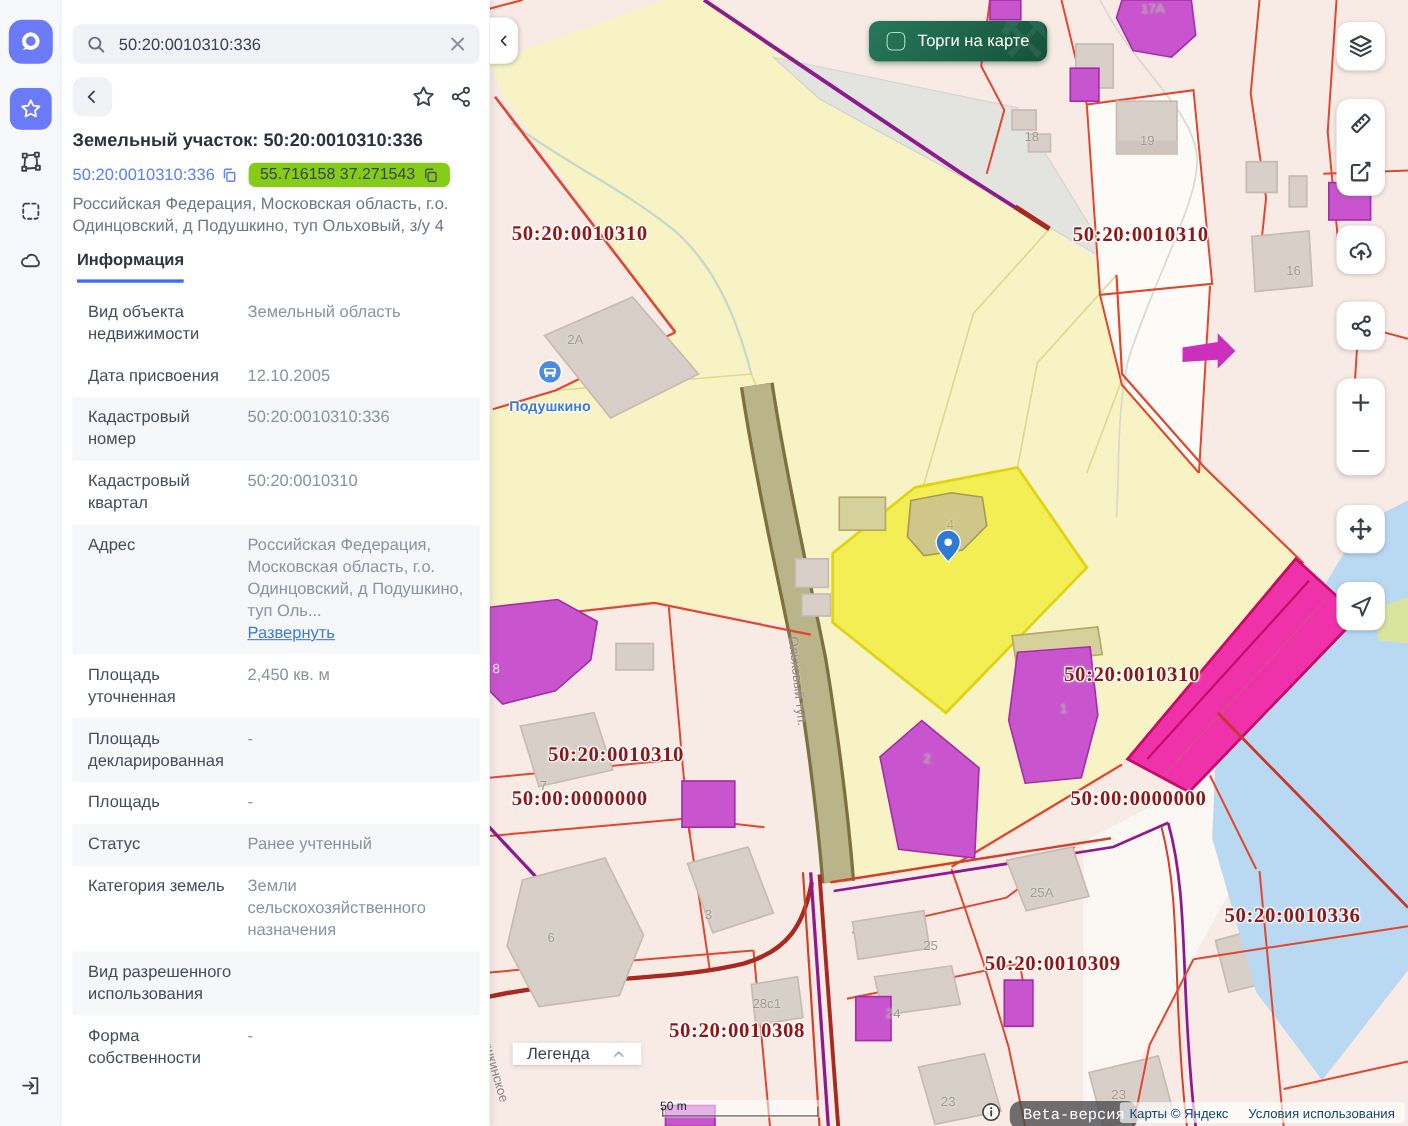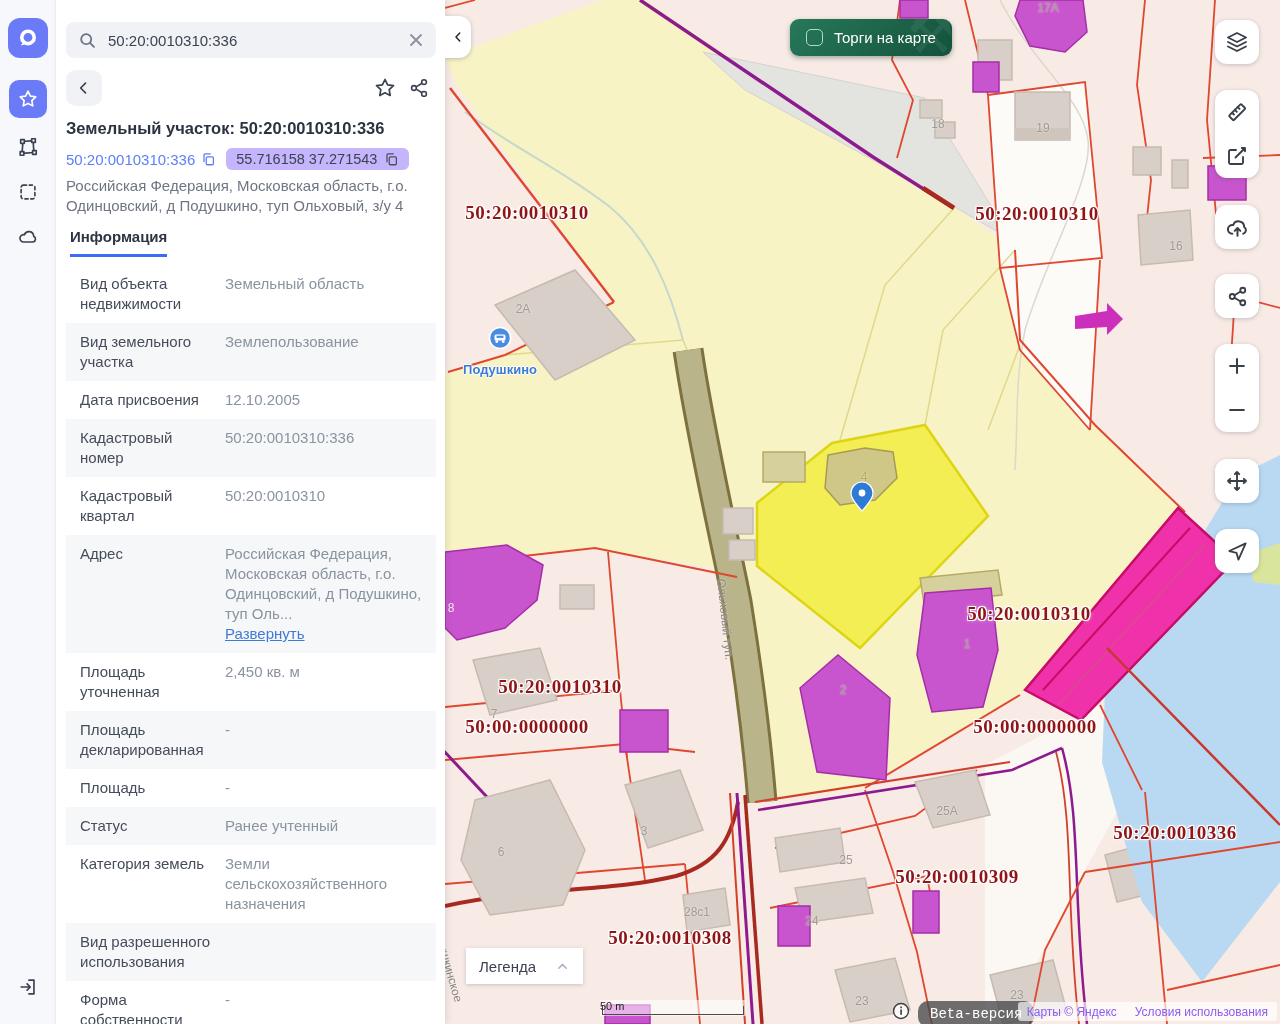--- a/index.html
+++ b/index.html
@@ -26,21 +26,21 @@
   .search input{border:none;background:transparent;outline:none;flex:1;
     font:15px "Liberation Sans",sans-serif;color:#3b4252;}
   .hdr{position:absolute;left:10px;top:70px;width:370px;height:36px;display:flex;align-items:center;}
   .backbtn{width:36px;height:36px;border-radius:10px;background:#f0f2f6;display:flex;
     align-items:center;justify-content:center;cursor:pointer;}
   .hdr .spacer{flex:1;}
   .iconbtn{width:34px;height:34px;display:flex;align-items:center;justify-content:center;cursor:pointer;}
   .title{position:absolute;left:10px;top:119px;width:370px;font-size:16.5px;font-weight:700;color:#2b3240;}
   .chips{position:absolute;left:10px;top:148px;display:flex;align-items:center;gap:10px;}
   .chip-link{display:flex;align-items:center;gap:6px;color:#5b80f7;font-size:15px;cursor:pointer;}
-  .chip-gray{display:flex;align-items:center;gap:7px;background:#c4b5fd;border-radius:6px;
+  .chip-gray{display:flex;align-items:center;gap:7px;background:#84cc16;border-radius:6px;
     padding:3px 10px;color:#3b4252;font-size:14.5px;}
   .addr{position:absolute;left:10px;top:176px;width:372px;font-size:15px;line-height:20px;color:#6f7683;}
   .tab{position:absolute;left:14px;top:228px;font-size:15px;font-weight:700;color:#2f3542;
     padding-bottom:9px;border-bottom:3px solid #3f6af5;cursor:pointer;}
   .info{position:absolute;left:10px;top:265px;width:370px;}
   .irow{display:flex;padding:9px 10px 9px 14px;font-size:15px;line-height:20px;}
   .irow.alt{background:#f6f7f9;}
   .ilabel{width:131px;flex:none;color:#454c5a;}
   .ivalue{flex:1;color:#8a93a0;padding-left:14px;}
   .ivalue a{display:inline-block;margin-top:0;color:#3f7ad6;text-decoration:underline;cursor:pointer;}
@@ -67,36 +67,36 @@
     background:linear-gradient(135deg,#27785a,#14523c);display:flex;align-items:center;gap:11px;
     box-shadow:0 2px 5px rgba(20,60,45,.4);cursor:pointer;overflow:hidden;z-index:6;}
   .toggle .cb{width:17px;height:17px;border:1.5px solid rgba(205,235,220,.85);border-radius:5px;flex:none;}
   .toggle .tl{color:#fff;font-size:15px;white-space:nowrap;position:relative;z-index:1;}
   .toggle .emblem{position:absolute;right:-2px;top:-14px;font-size:52px;color:rgba(255,255,255,.07);z-index:0;}
   .ctrls{position:absolute;left:770px;top:20px;width:44px;z-index:6;}
   .mapbtn{width:44px;background:#fff;border-radius:12px;box-shadow:0 1px 4px rgba(60,70,90,.28);
     display:flex;flex-direction:column;align-items:center;margin-bottom:0;}
   .mapbtn .mb{width:44px;height:44px;display:flex;align-items:center;justify-content:center;cursor:pointer;}
   .mapbtn svg{stroke:#383f47;fill:none;stroke-width:1.9;stroke-linecap:round;stroke-linejoin:round;}
-  .legend{position:absolute;left:21px;top:948px;height:36px;background:#fff;border-radius:0;
+  .legend{position:absolute;left:21px;top:948px;height:20px;background:#fff;border-radius:0;
     box-shadow:0 1px 4px rgba(60,70,90,.25);display:flex;align-items:center;gap:19px;
     padding:0 13px;cursor:pointer;z-index:6;}
   .legend span{font-size:15px;color:#3c4250;}
   .scale{position:absolute;left:155px;top:1000px;width:146px;height:16px;
     background:rgba(255,255,255,.55);z-index:6;}
   .scale .bracket{position:absolute;left:2px;right:2px;bottom:1px;height:9px;
     border-left:1.5px solid #4a4a4a;border-right:1.5px solid #4a4a4a;border-bottom:1.5px solid #4a4a4a;}
   .scale .stxt{position:absolute;left:0;right:0;top:0px;text-align:left;
     font:11px "Liberation Sans",sans-serif;color:#222;}
   .infoicon{position:absolute;left:447px;top:1002px;width:18px;height:18px;z-index:6;cursor:pointer;}
   .beta{position:absolute;left:473px;top:1001px;height:26px;padding:0 12px;border-radius:10px;
     background:rgba(72,72,75,.78);color:#fff;font-size:14px;display:flex;align-items:center;z-index:6;font-family:Liberation Mono, monospace;}
   .attrib{position:absolute;right:3px;bottom:3px;height:19px;background:rgba(255,255,255,.68);
     border-radius:3px;display:flex;align-items:center;gap:18px;padding:0 9px;z-index:6;}
-  .attrib span{font-size:12px;color:#8b5cf6;white-space:nowrap;cursor:pointer;}
+  .attrib span{font-size:12px;color:#0c4a6e;white-space:nowrap;cursor:pointer;}
 </style>
 </head>
 <body>
 
 <div class="app">
 
   <div class="rail">
     <div class="logo">
       <svg width="26" height="26" viewBox="0 0 26 26">
         <circle cx="13" cy="12.4" r="6.2" fill="none" stroke="#fff" stroke-width="3.6"></circle>
@@ -192,24 +192,20 @@
         </svg>
       </div>
     </div>
 
     <div class="addr">Российская Федерация, Московская область, г.о. Одинцовский, д Подушкино, туп Ольховый, з/у 4</div>
     <div class="tab">Информация</div>
     <div class="info" id="info-rows">
         <div class="irow">
           <div class="ilabel">Вид объекта недвижимости</div>
           <div class="ivalue"><span>Земельный область</span></div>
-        </div>
-        <div class="irow alt">
-          <div class="ilabel">Вид земельного участка</div>
-          <div class="ivalue"><span>Землепользование</span></div>
         </div>
         <div class="irow">
           <div class="ilabel">Дата присвоения</div>
           <div class="ivalue"><span>12.10.2005</span></div>
         </div>
         <div class="irow alt">
           <div class="ilabel">Кадастровый номер</div>
           <div class="ivalue"><span>50:20:0010310:336</span></div>
         </div>
         <div class="irow">

